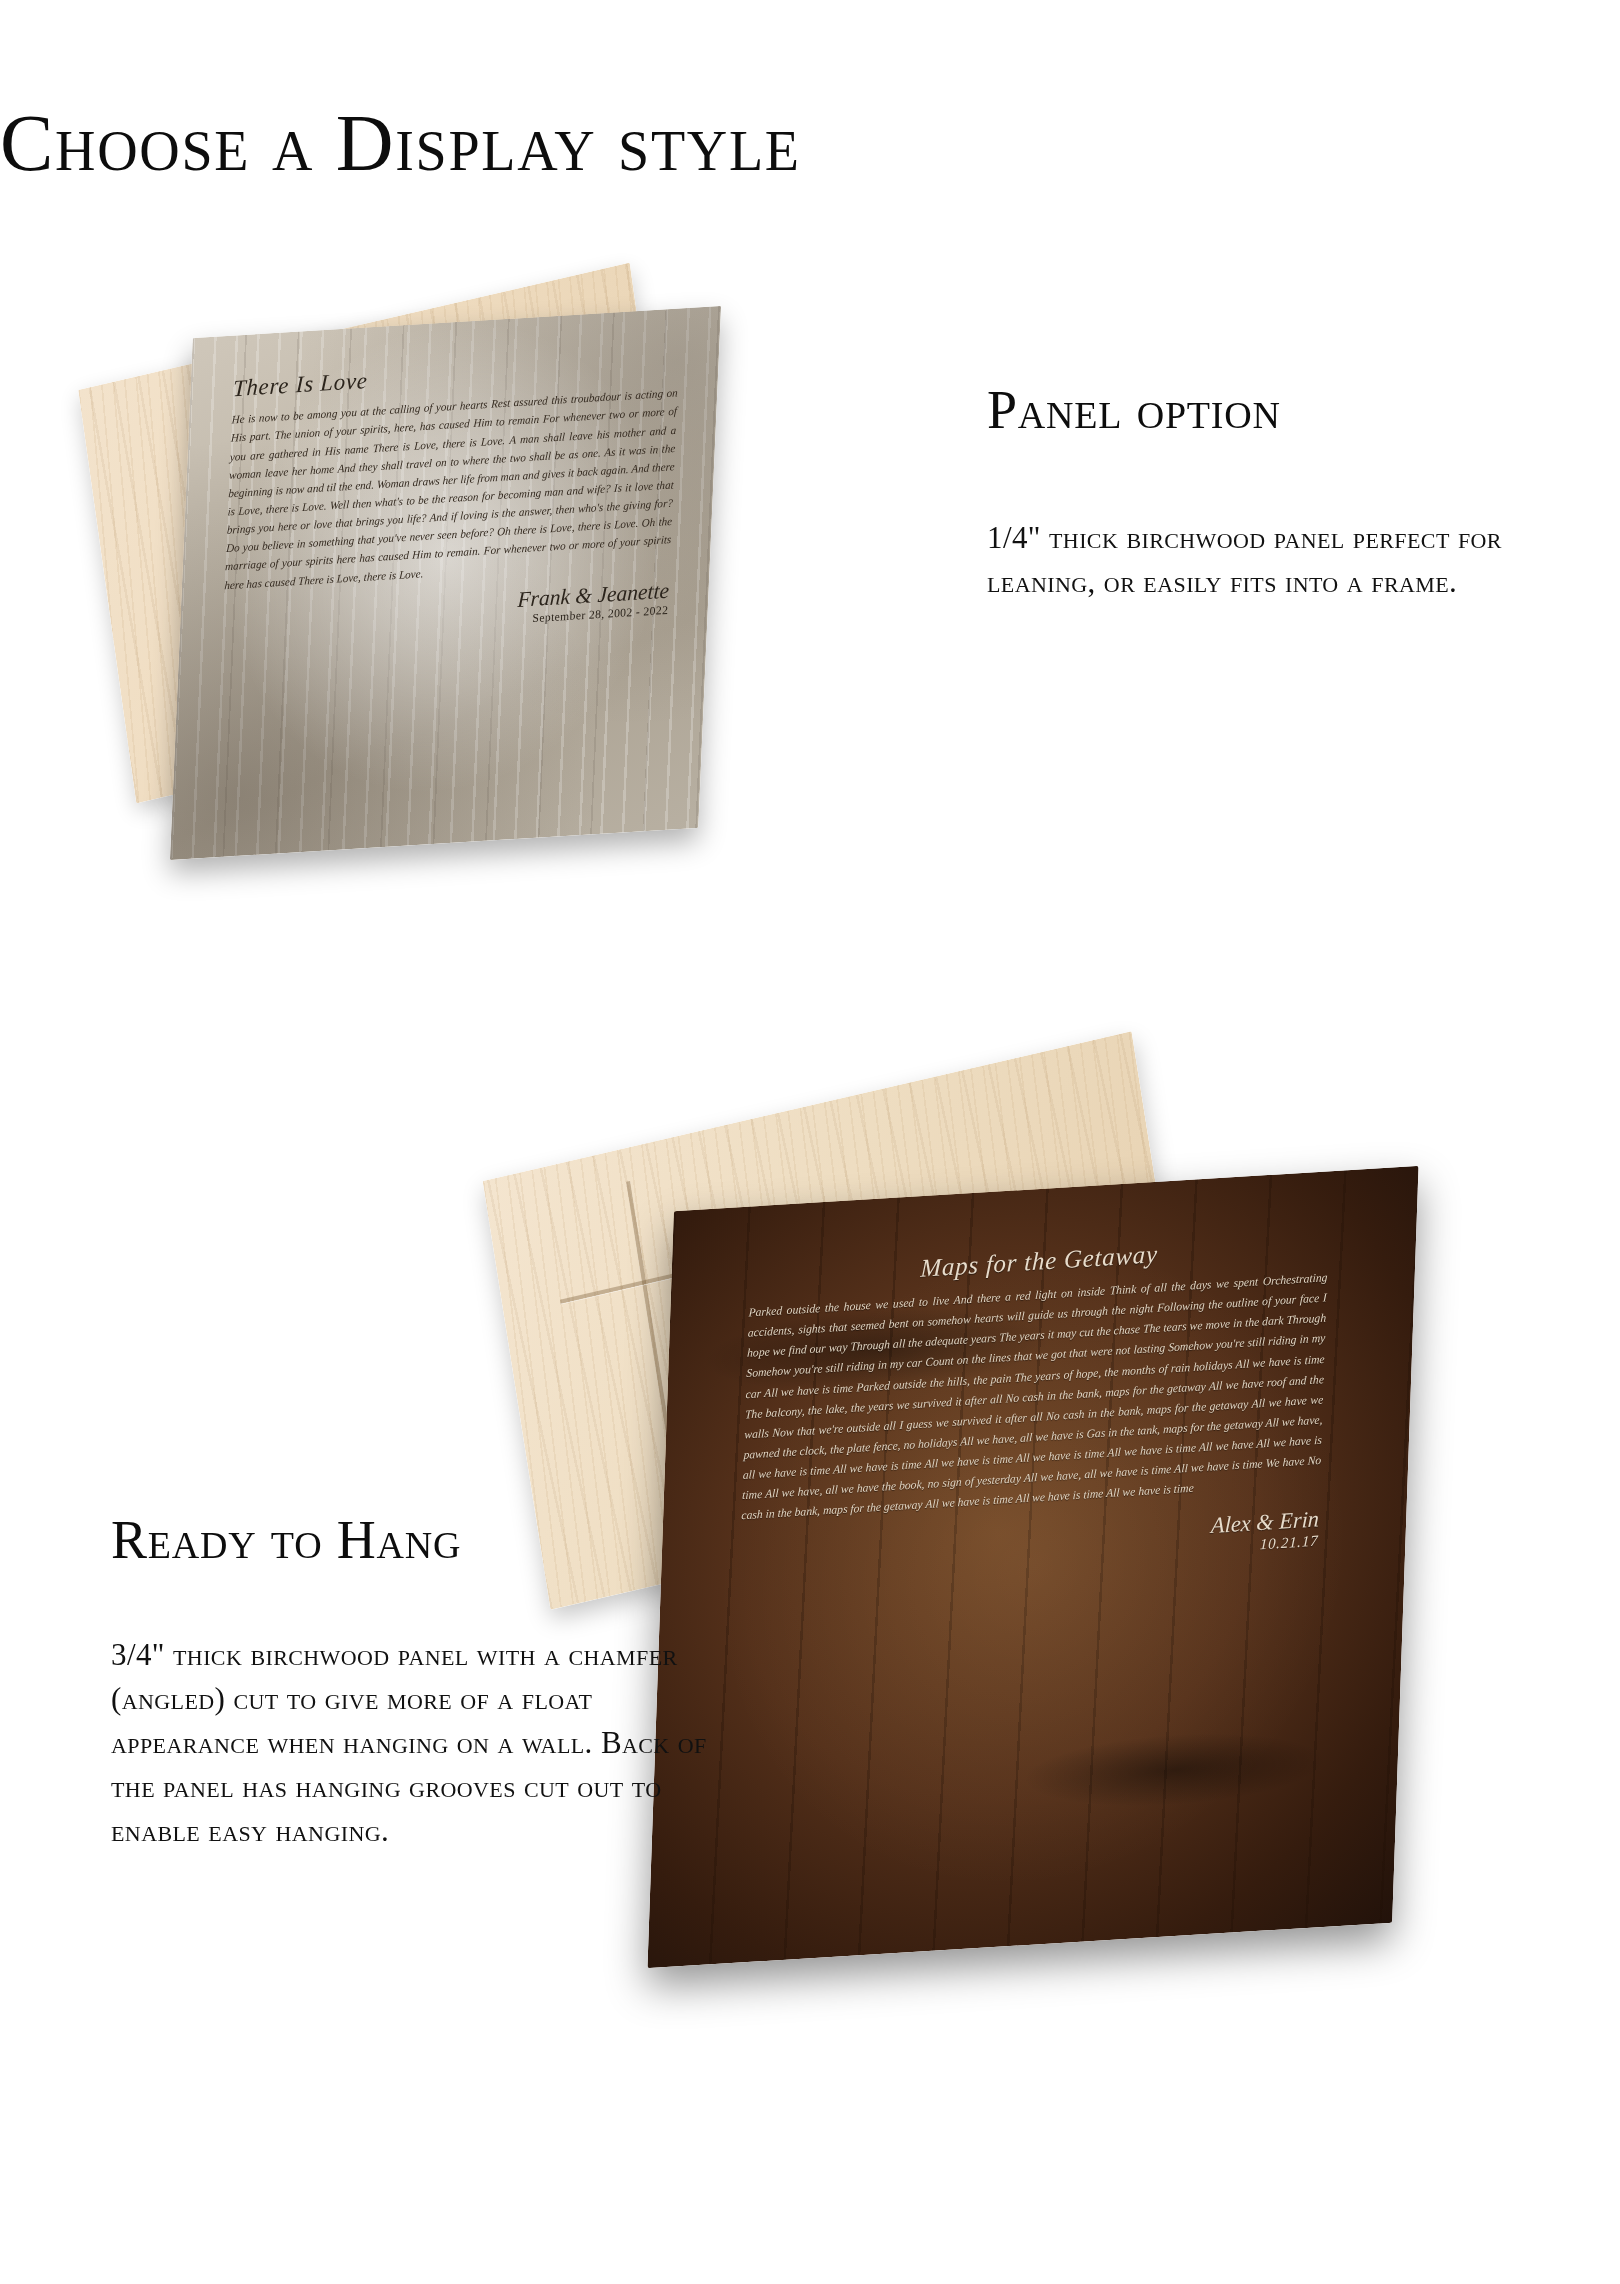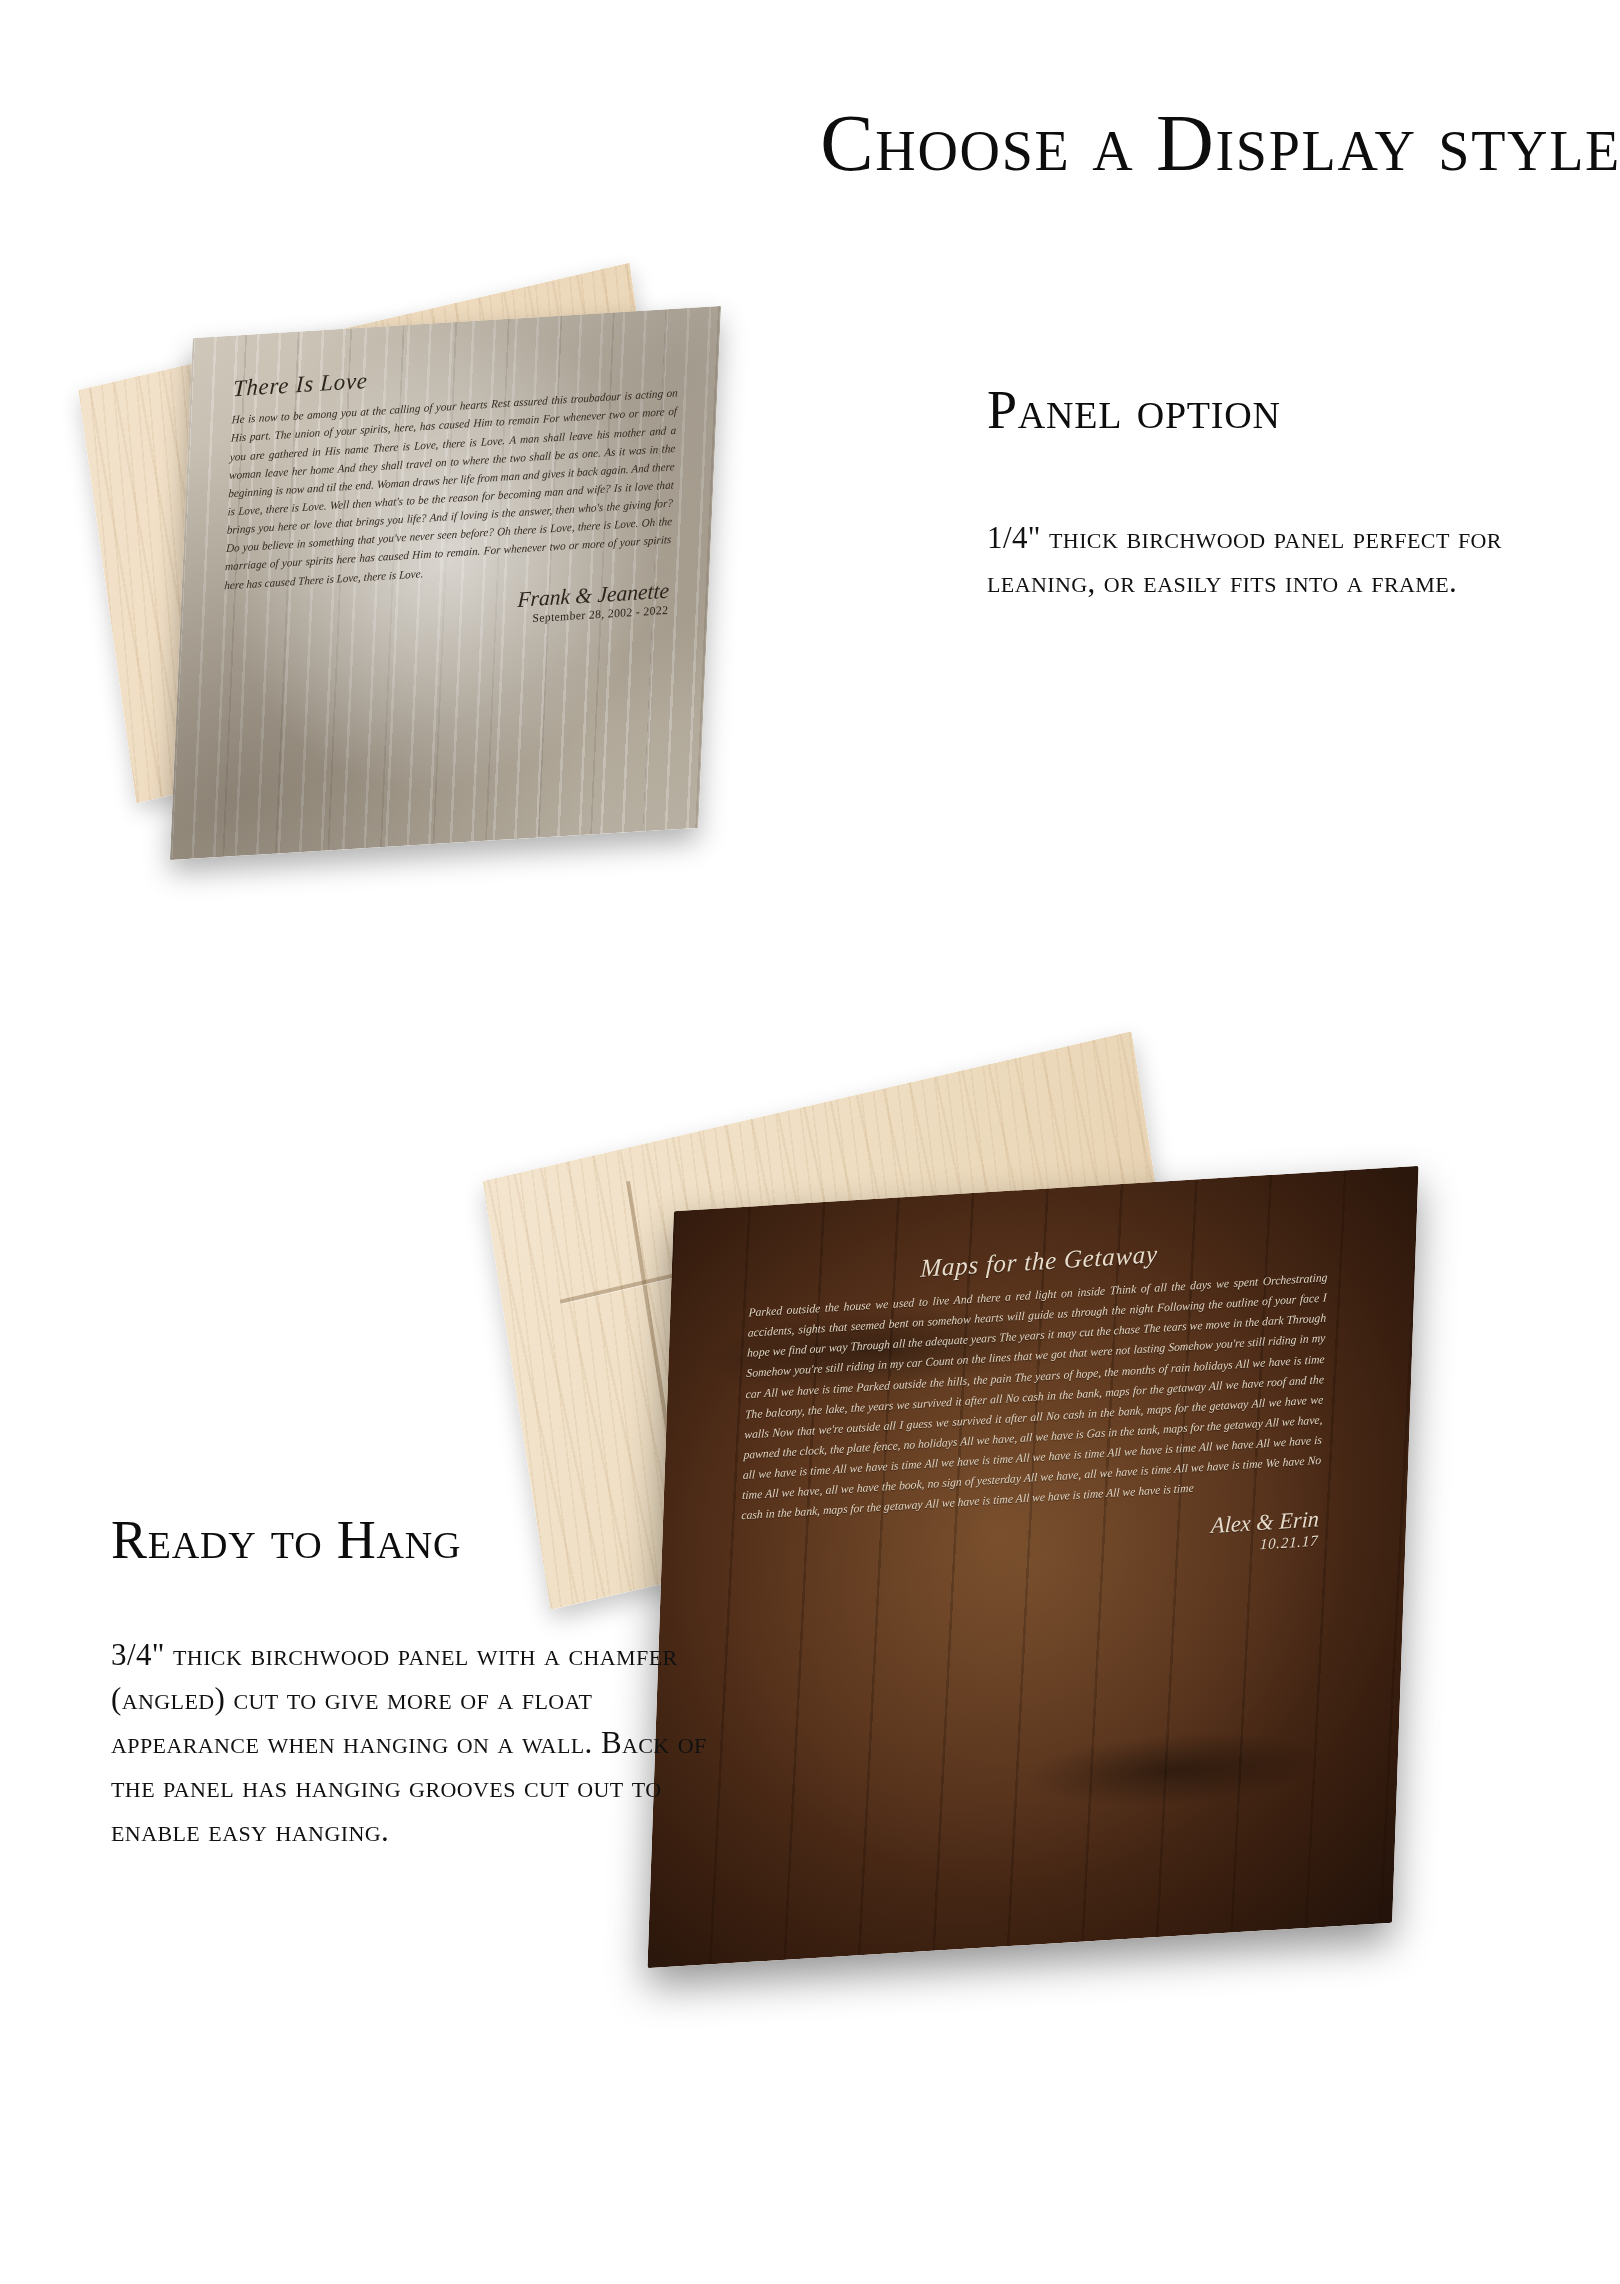--- a/index.html
+++ b/index.html
@@ -15,21 +15,21 @@
     font-family: "Liberation Serif", serif;
     color: #1a1a1a;
   }
 
   
   .page-title {
     position: absolute;
     top: 98px;
     left: 0;
     width: 100%;
-    text-align: right;
+    text-align: left;
     font-family: "Liberation Serif", serif;
     font-size: 80px;
     font-variant: small-caps;
     letter-spacing: 1.7px;
     font-weight: 400;
     color: #0d0d0d;
     white-space: nowrap;
   }
 
   

